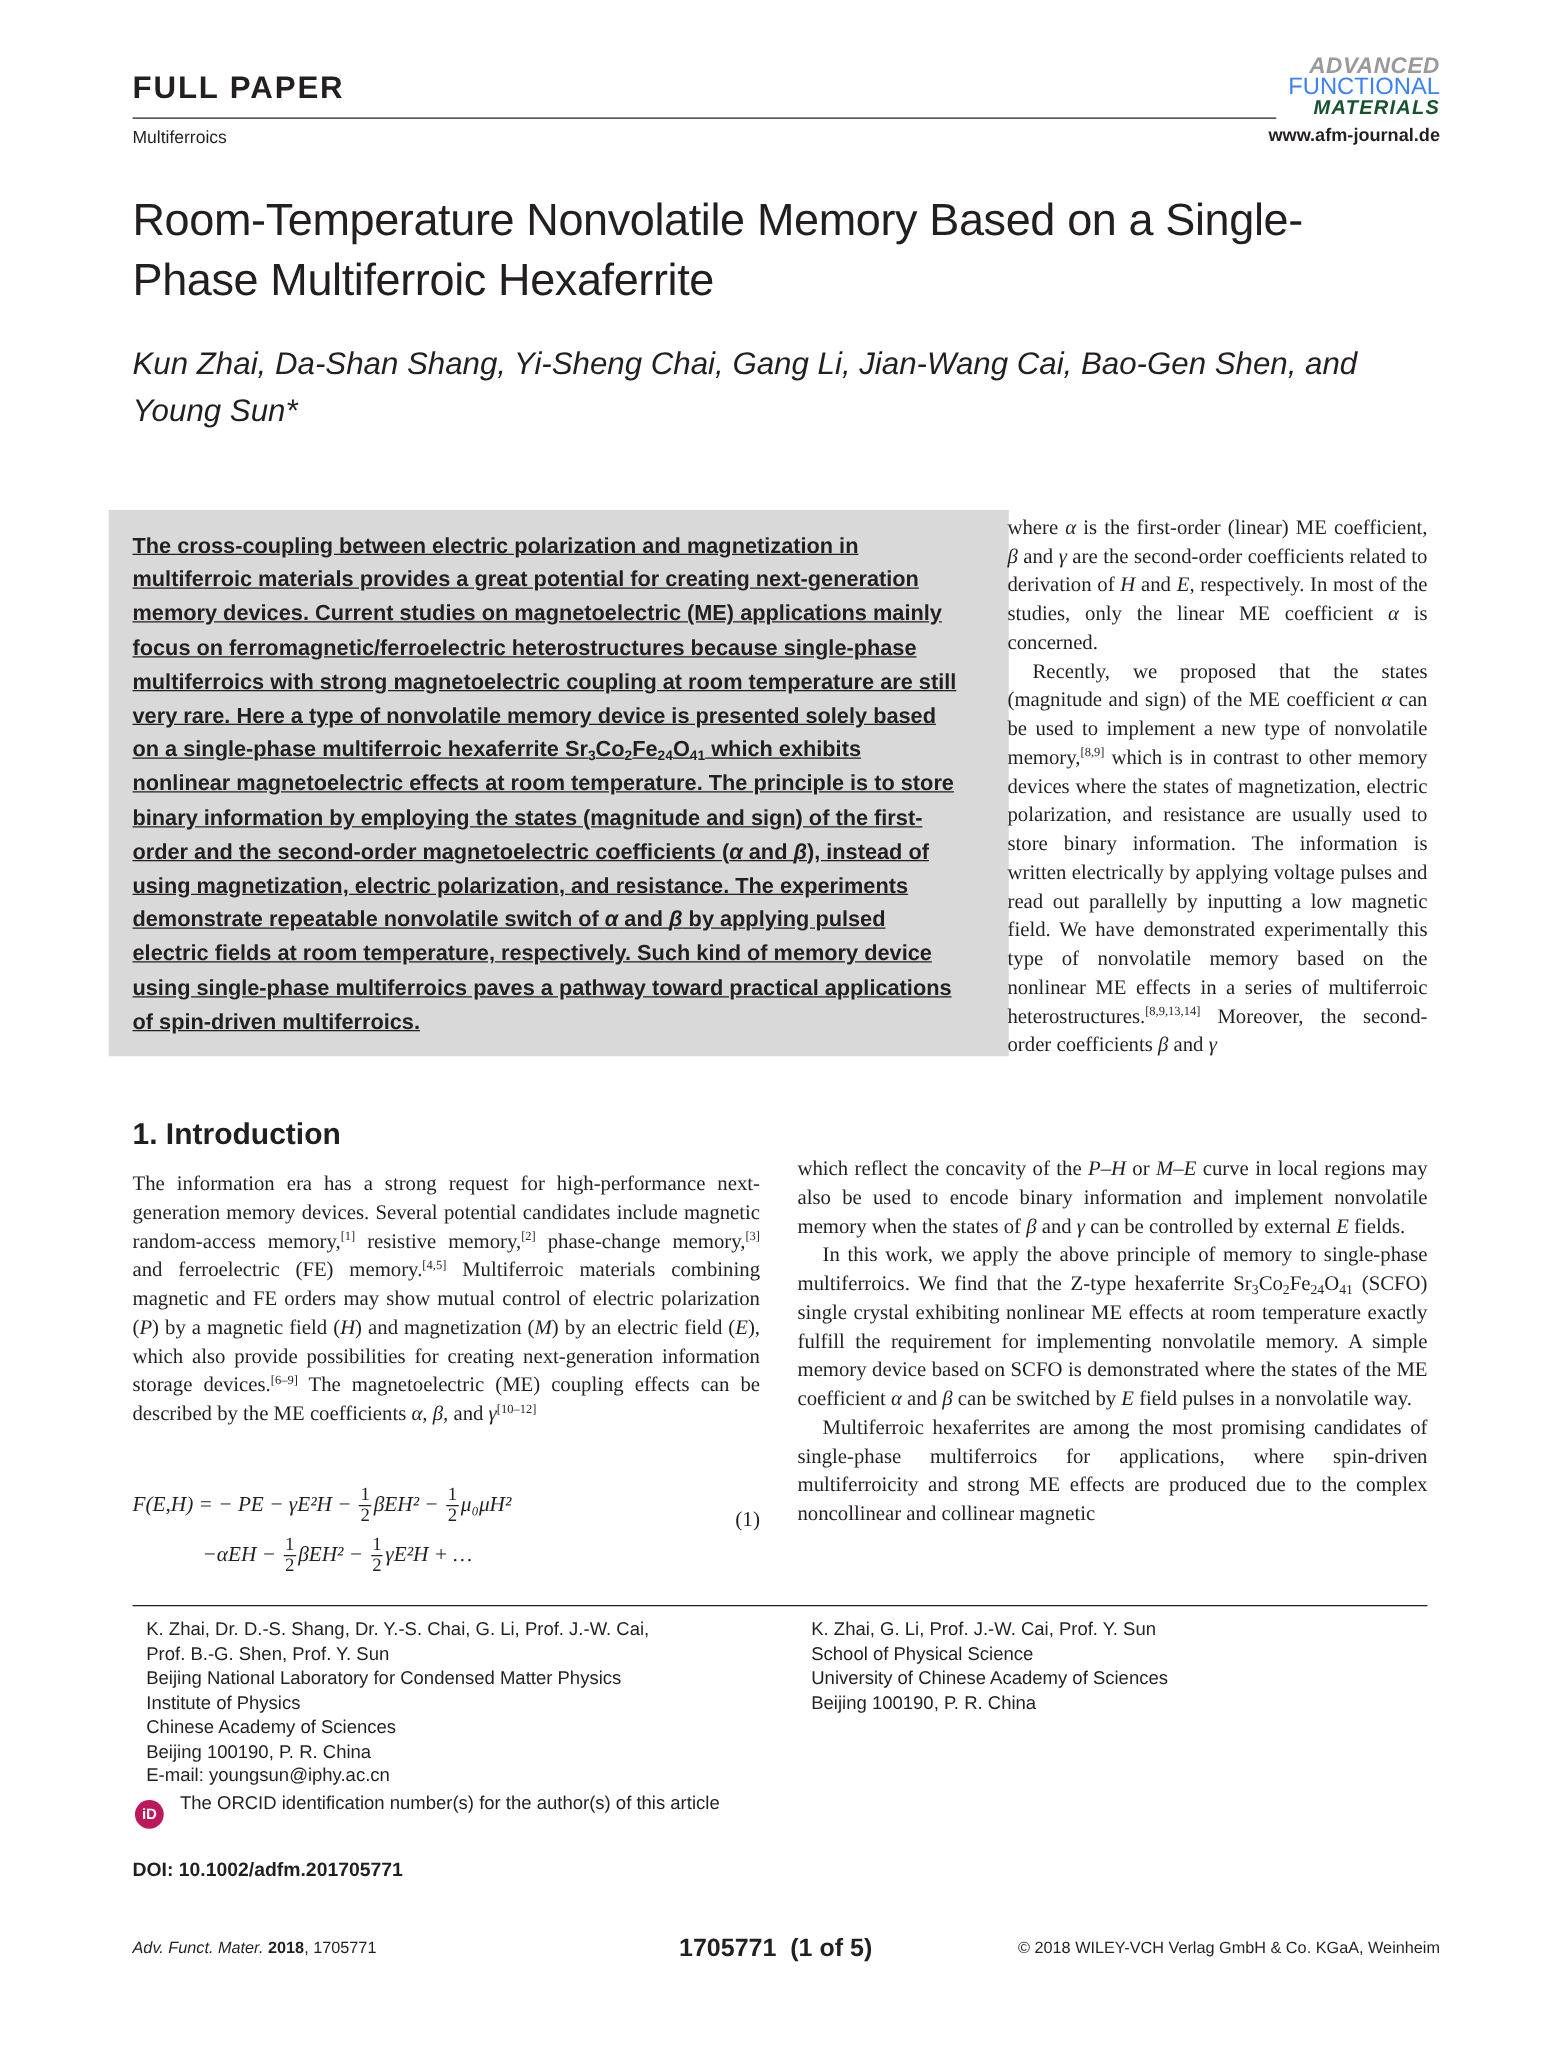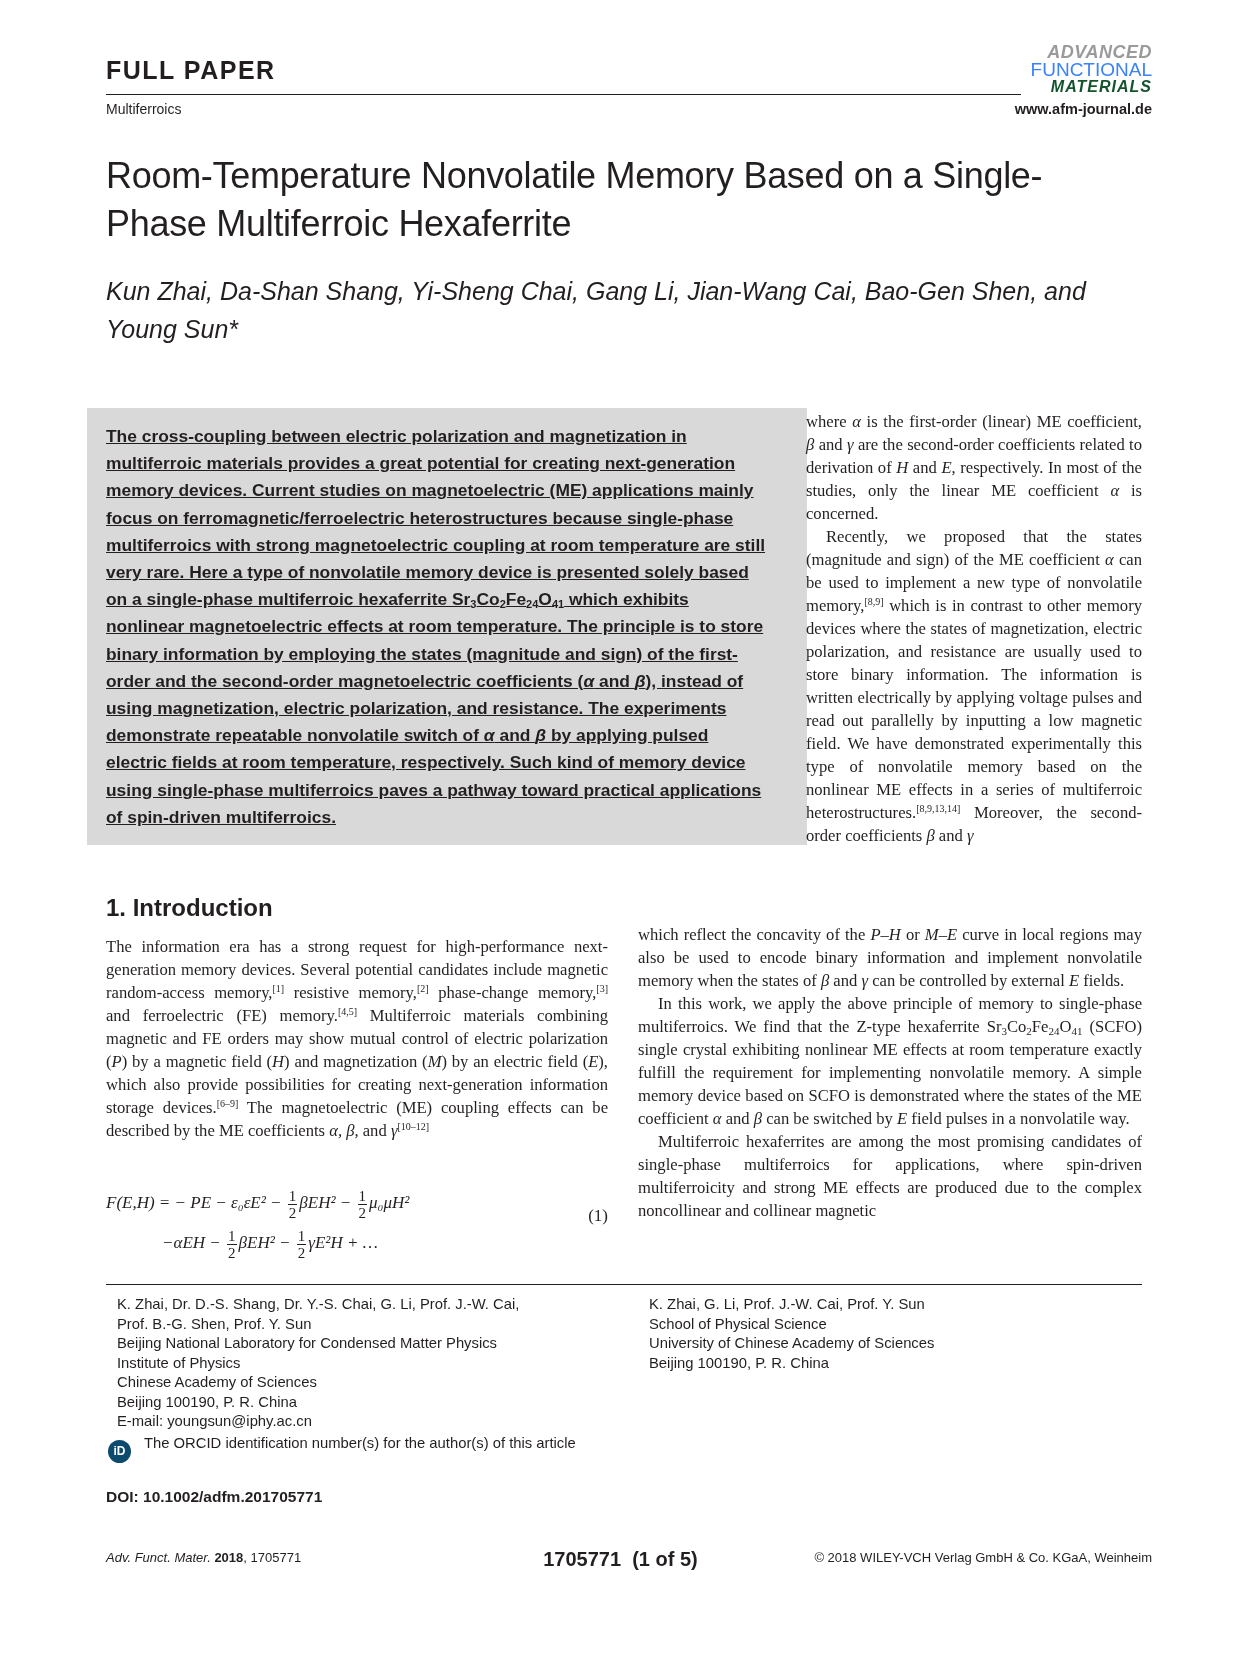--- a/index.html
+++ b/index.html
@@ -39,21 +39,21 @@
   .eqline { position:absolute; white-space:nowrap; font-style:italic; }
   .frac { display:inline-block; vertical-align:middle; text-align:center; font-style:normal; font-size:15px; line-height:16px; margin:0 2px; }
   .frac .num { display:block; border-bottom:1px solid #231f20; padding:0 1px; }
   .frac .den { display:block; }
   #eq-number { right:0; top:18px; font-style:normal; }
 
   #footnote-rule { left:106px; top:1284px; width:1036px; height:0; border-top:1.3px solid #231f20; }
   .affil { font-size:14.8px; line-height:19.5px;margin-left:11px; }
   #affil-left { left:106px; top:1295px; width:500px; }
   #affil-right { left:638px; top:1295px; width:500px; }
-  #orcid-icon { left:108px; top:1440px; width:23px; height:23px; border-radius:50%; background:#0c4a6e; color:#fff; font-size:12px; font-weight:bold; text-align:center; line-height:23px; }
+  #orcid-icon { left:108px; top:1440px; width:23px; height:23px; border-radius:50%; background:#be185d; color:#fff; font-size:12px; font-weight:bold; text-align:center; line-height:23px; }
   #orcid-text { left:144px; top:1434px; width:470px; font-size:14.8px; line-height:19.5px; }
   #doi { left:106px; top:1488px; font-size:15.5px; font-weight:bold; }
 
   #footer-left { left:106px; top:1550px; font-size:13px; }
   #footer-left i { font-style:italic; }
   #footer-center { left:0; width:1241px; top:1548px; text-align:center; font-size:20px; font-weight:bold; }
   #footer-right { right:89px; top:1550px; font-size:13px; }
 </style>
 </head>
 <body>
@@ -83,21 +83,21 @@
   <div><span> which reflect the concavity of the </span><i>P–H</i><span> or </span><i>M–E</i><span> curve in local regions may also be used to encode binary information and implement nonvolatile memory when the states of </span><i>β</i><span> and </span><i>γ</i><span> can be controlled by external </span><i>E</i><span> fields.</span></div>
   <div class="indent"><span>In this work, we apply the above principle of memory to single-phase multiferroics. We find that the Z-type hexaferrite </span><span><span>Sr</span><sub>3</sub><span>Co</span><sub>2</sub><span>Fe</span><sub>24</sub><span>O</span><sub>41</sub></span><span> (SCFO) single crystal exhibiting nonlinear ME effects at room temperature exactly fulfill the requirement for implementing nonvolatile memory. A simple memory device based on SCFO is demonstrated where the states of the ME coefficient </span><i>α</i><span> and </span><i>β</i><span> can be switched by </span><i>E</i><span> field pulses in a nonvolatile way.</span></div>
   <div class="indent">Multiferroic hexaferrites are among the most promising candidates of single-phase multiferroics for applications, where spin-driven multiferroicity and strong ME effects are produced due to the complex noncollinear and collinear magnetic</div>
 </div>
 
 <div id="intro-heading" class="abs sans">1. Introduction</div>
 <div id="intro-body" class="abs serif body-text"><span>The information era has a strong request for high-performance next-generation memory devices. Several potential candidates include magnetic random-access memory,</span><sup>[1]</sup><span> resistive memory,</span><sup>[2]</sup><span> phase-change memory,</span><sup>[3]</sup><span> and ferroelectric (FE) memory.</span><sup>[4,5]</sup><span> Multiferroic materials combining magnetic and FE orders may show mutual control of electric polarization (</span><i>P</i><span>) by a magnetic field (</span><i>H</i><span>) and magnetization (</span><i>M</i><span>) by an electric field (</span><i>E</i><span>), which also provide possibilities for creating next-generation information storage devices.</span><sup>[6–9]</sup><span> The magnetoelectric (ME) coupling effects can be described by the ME coefficients </span><i>α, β,</i><span> and </span><i>γ</i><sup>[10–12]</sup></div>
 
 <div id="equation" class="abs serif">
   <div class="eqline" style="left:0; top:0;">
-    <span>F(E,H) = − PE − ε₀εE² − </span><span class="frac"><span class="num">1</span><span class="den">2</span></span><span>βEH² − </span><span class="frac"><span class="num">1</span><span class="den">2</span></span><span>μ₀μH²</span>
+    <span>F(E,H) = − PE − γE²H − </span><span class="frac"><span class="num">1</span><span class="den">2</span></span><span>βEH² − </span><span class="frac"><span class="num">1</span><span class="den">2</span></span><span>μ₀μH²</span>
   </div>
   <div class="eqline" style="left:56px; top:40px;">
     <span>−αEH − </span><span class="frac"><span class="num">1</span><span class="den">2</span></span><span>βEH² − </span><span class="frac"><span class="num">1</span><span class="den">2</span></span><span>γE²H + …</span>
   </div>
   <div id="eq-number" class="abs">(1)</div>
 </div>
 
 <div id="footnote-rule" class="abs"></div>
 <div id="affil-left" class="abs sans affil">
   <div>K. Zhai, Dr. D.-S. Shang, Dr. Y.-S. Chai, G. Li, Prof. J.-W. Cai,</div>

